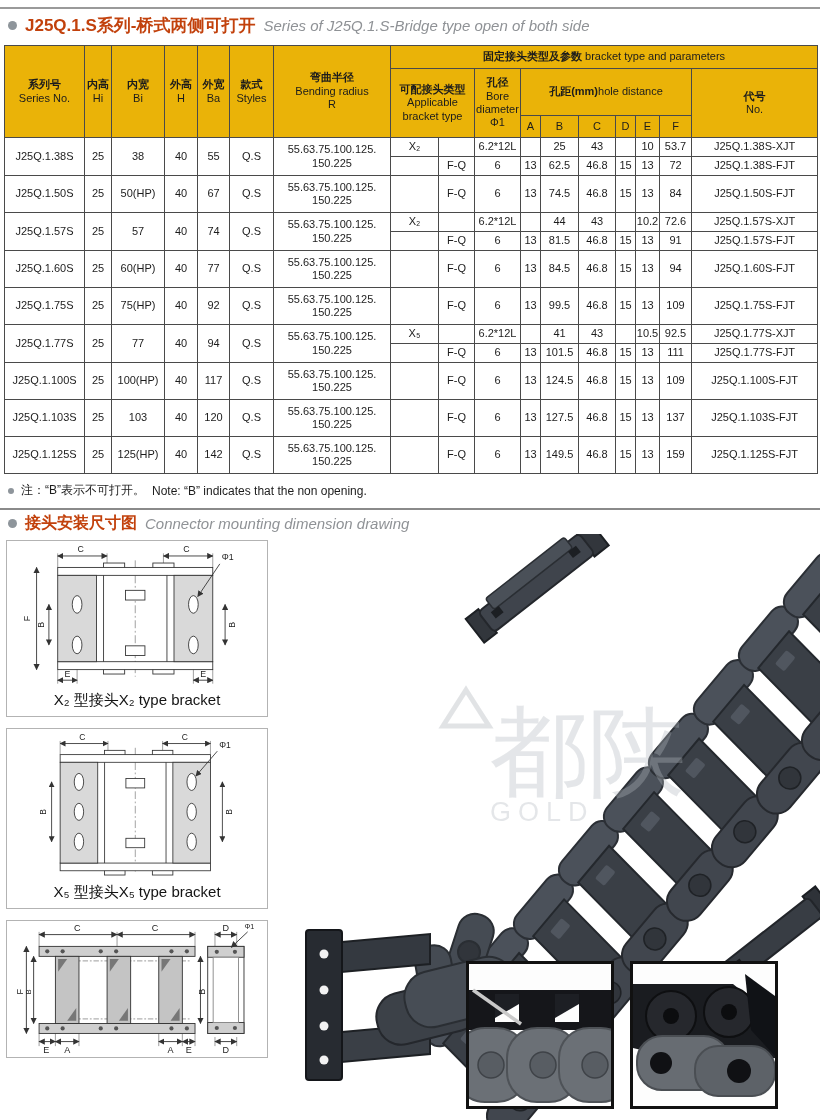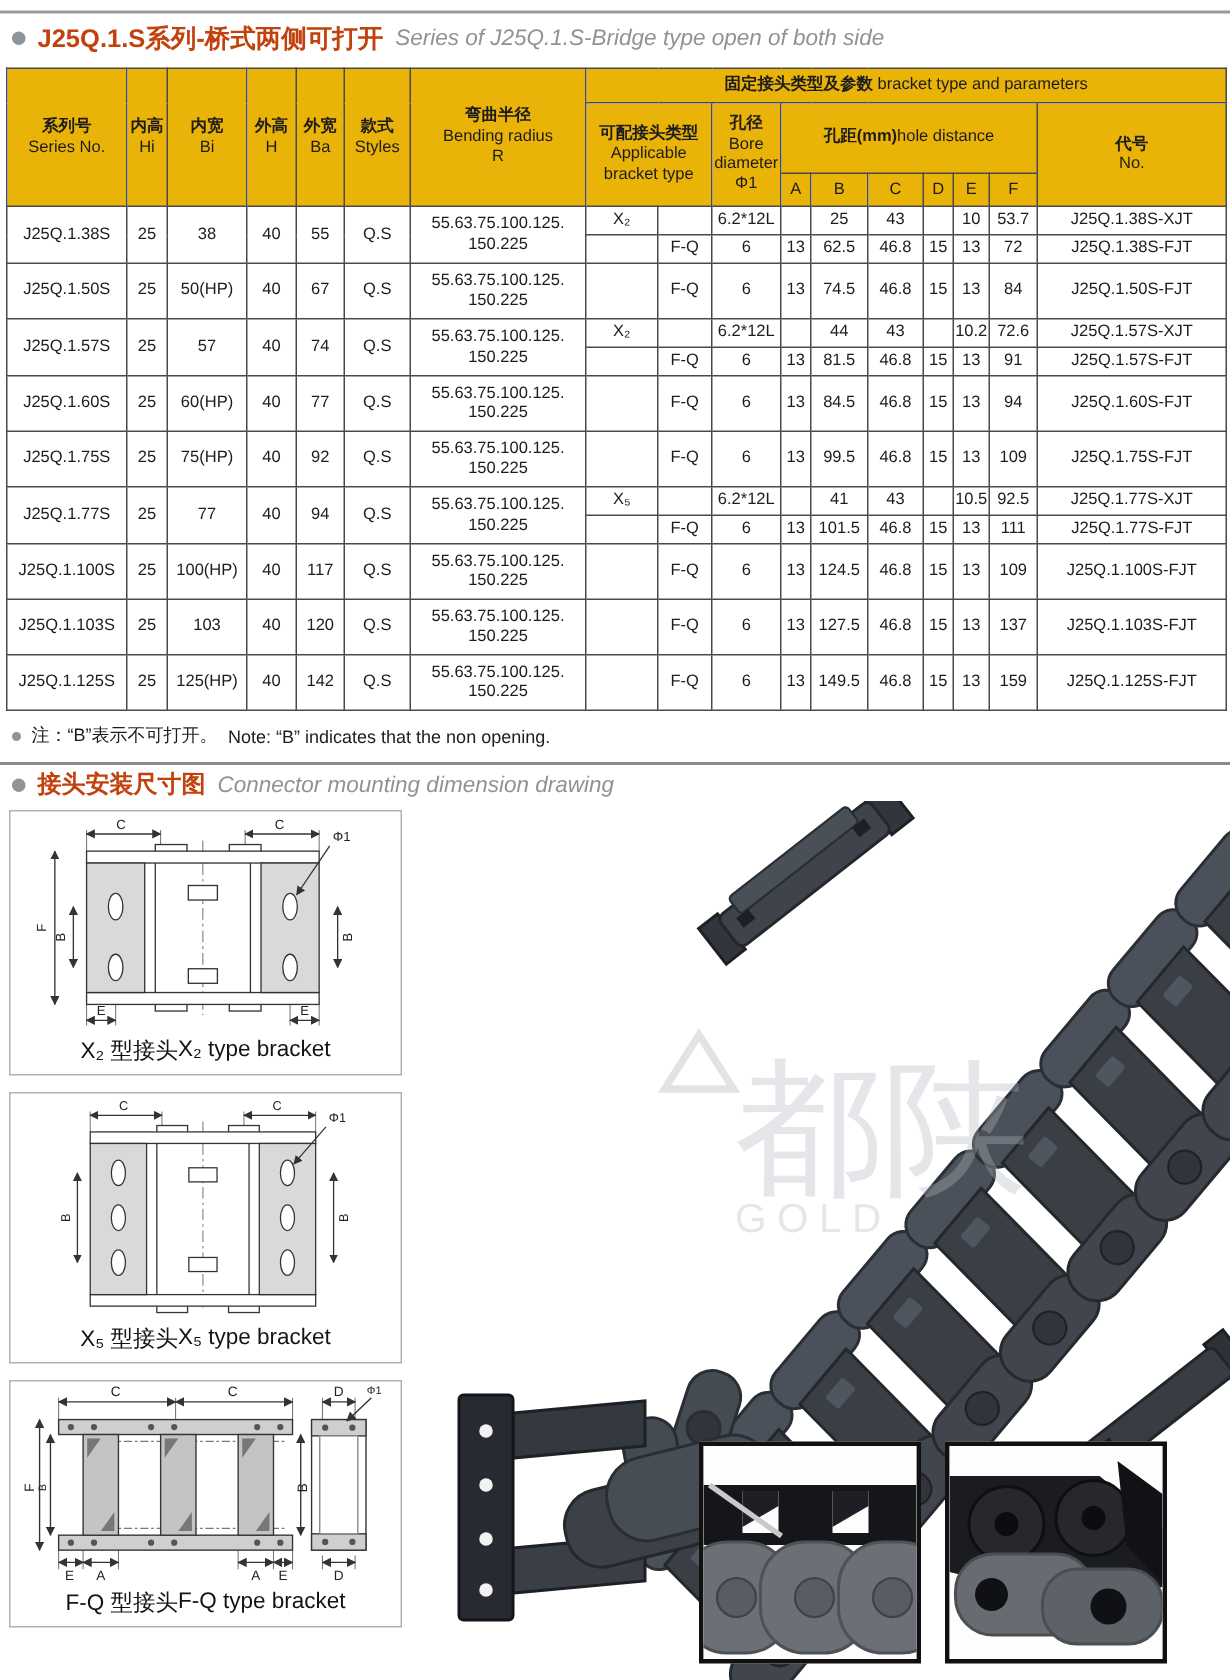--- a/index.html
+++ b/index.html
@@ -508,24 +508,20 @@
         <text class="dim" x="254" y="9" text-anchor="middle" style="font-size:8px">Φ1</text>
         <text class="dim" text-anchor="middle" transform="rotate(-90 4 78)" x="4" y="78">F</text>
         <text class="dim" text-anchor="middle" transform="rotate(-90 13 78)" x="13" y="78" style="font-size:8px">B</text>
         <text class="dim" text-anchor="middle" transform="rotate(-90 205 78)" x="205" y="78">B</text>
         <text class="dim" x="30" y="146" text-anchor="middle">E</text>
         <text class="dim" x="53" y="146" text-anchor="middle">A</text>
         <text class="dim" x="167" y="146" text-anchor="middle">A</text>
         <text class="dim" x="187" y="146" text-anchor="middle">E</text>
         <text class="dim" x="228" y="146" text-anchor="middle">D</text>
       </svg>
-      <div class="cap">
-        <span>F-Q 型接头</span>
-        <span>F-Q type bracket</span>
-      </div>
     </div>
   </div>
 
   <div class="photo-pane">
     <svg class="main" viewBox="0 0 542 586" width="542" height="586">
 
       <g transform="translate(125,520) rotate(-50)">
         <g>
 
           <g fill="#4b515a" stroke="#2b2f35" stroke-width="2">

